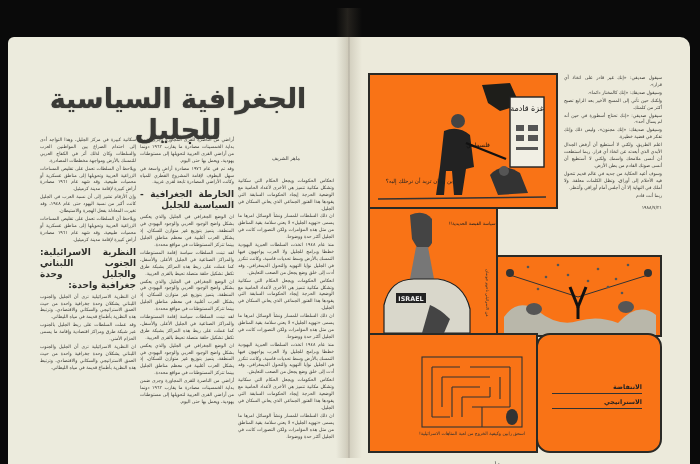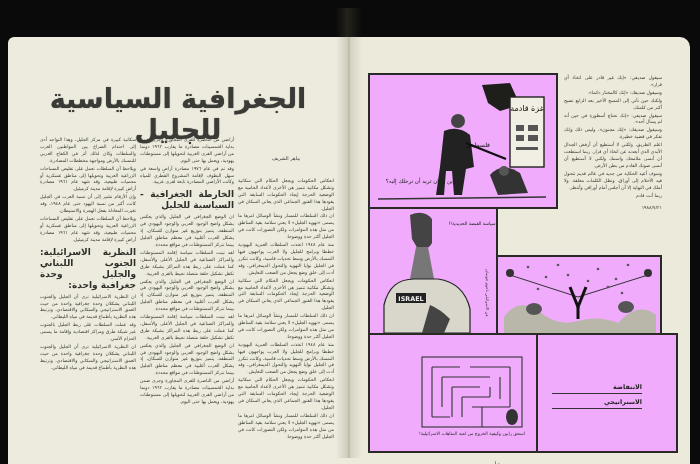--- a/index.html
+++ b/index.html
@@ -9,21 +9,21 @@
   #page-right{left:346px;top:8px;width:344px;height:450px;border-radius:0 10px 10px 0;background:#eceadb;}
   .gutter{position:absolute;left:336px;top:8px;width:26px;height:450px;background:linear-gradient(90deg,rgba(0,0,0,0) 0%,rgba(120,110,90,0.25) 45%,rgba(80,70,60,0.35) 50%,rgba(120,110,90,0.2) 55%,rgba(0,0,0,0) 100%);}
   .rtl{direction:rtl;text-align:justify;}
   .headline{position:absolute;left:40px;top:46px;width:260px;text-align:center;direction:rtl;font-family:"DejaVu Sans",sans-serif;font-weight:bold;font-size:27px;color:#3a3a36;letter-spacing:1px;text-shadow:0 0 1px #555;}
   .ghost{position:absolute;color:#d8d6c9;font-weight:bold;}
   .col{position:absolute;font-size:4.6px;line-height:6.9px;color:#3b3b36;}
   .col p{margin:0 0 1px 0;}
   .subhead{font-size:9px;line-height:11px;font-weight:bold;color:#2f2f2b;margin:3px 0 3px 0;}
   .byline{font-size:5px;color:#333;text-align:center;}
   .pagenum{position:absolute;font-size:6px;color:#333;}
-  .panel{position:absolute;border:2px solid #2a2a26;background:#f0abfc;box-sizing:border-box;}
+  .panel{position:absolute;border:2px solid #2a2a26;background:#f97316;box-sizing:border-box;}
   .panel svg{position:absolute;left:0;top:0;}
   .caption{position:absolute;font-size:4.5px;color:#333;direction:rtl;}
   .sidebar-title{font-size:6.4px;font-weight:bold;color:#222;direction:rtl;text-align:right;padding-bottom:2px;border-bottom:1.3px solid #333;margin-bottom:4px;}
 </style>
 </head>
 <body>
 
 <div id="page-left" class="page">
   <div class="ghost" style="left:40px;top:52px;font-size:24px;opacity:.5"></div>
   <div class="headline">الجغرافية السياسية للجليل</div>
@@ -146,21 +146,21 @@
     <svg width="166" height="116" viewBox="0 0 166 116">
       <g stroke="#333" stroke-width="1.1" fill="none">
         <rect x="52" y="22" width="100" height="70"></rect>
         <path d="M62 32 L62 82 M62 32 L90 32 M100 32 L140 32 M72 42 L72 72 M72 42 L120 42 M130 42 L130 64 M82 52 L110 52 M82 52 L82 82 M92 62 L92 82 M92 62 L120 62 M102 72 L140 72 M112 72 L112 92 M62 82 L80 82 M120 52 L120 62 M140 32 L140 72"></path>
       </g>
       <ellipse cx="142" cy="82" rx="6" ry="8" fill="#333"></ellipse>
     </svg>
     <div class="caption" style="left:48px;top:96px;width:108px;text-align:center;">اسحق رابين وكيفية الخروج من لعبة المتاهات الاسرائيلية!</div>
   </div>
 
-  <div class="panel" style="left:190px;top:296px;width:142px;height:120px;">
+  <div class="panel" style="left:190px;top:296px;width:126px;height:120px;border-radius:14px;">
     <div style="position:absolute;left:14px;top:48px;width:90px;">
       <div class="sidebar-title">الانتفاضة</div>
       <div class="sidebar-title">الاستراتيجي</div>
     </div>
   </div>
 
   <div class="pagenum" style="left:148px;top:422px;">١٠</div>
 </div>
 
 <div class="gutter"></div>

